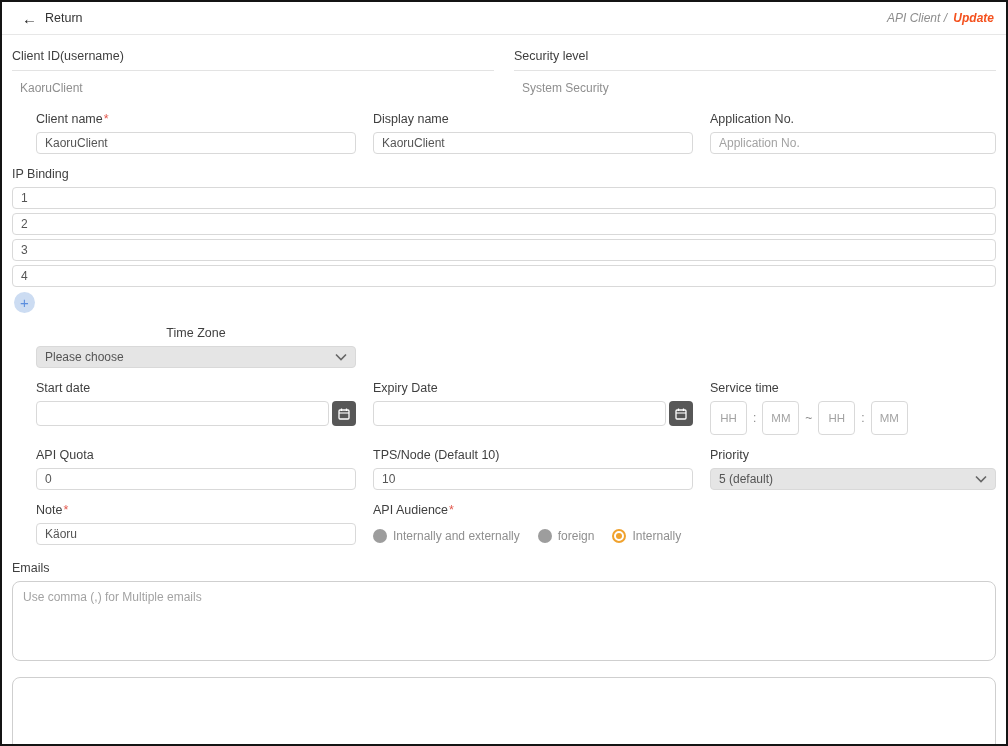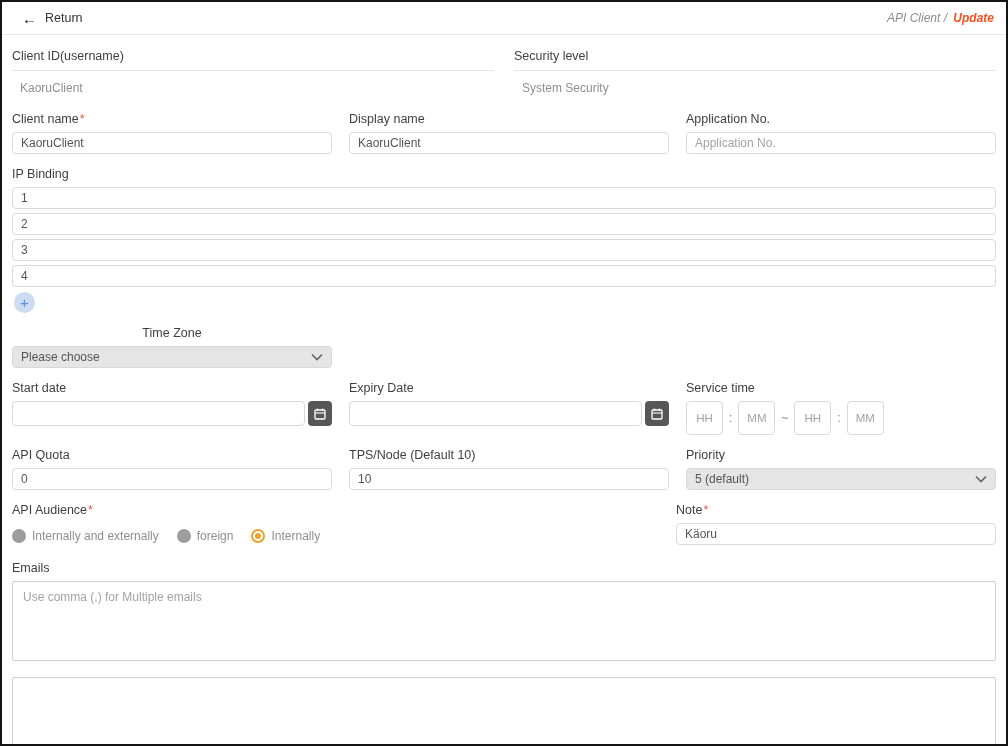--- a/index.html
+++ b/index.html
@@ -33,21 +33,21 @@
 
   .readonly-row { display: flex; gap: 20px; margin-top: 2px; }
   .readonly-col { flex: 1; }
   .ro-label {
     font-size: 12.5px; color: #3f3f3f;
     padding: 6px 0 7px 0;
     border-bottom: 1px solid #e3e3e3;
   }
   .ro-value { font-size: 12px; color: #8f8f8f; padding: 10px 0 4px 8px; }
 
-  .form-row { display: flex; gap: 17px; margin-top: 13px; }
+  .form-row { display: flex; gap: 17px; margin-top: 13px; margin-left: 24px; }
   .col { display: flex; flex-direction: column; }
   .w320 { width: 320px; flex: none; }
   .colflex { flex: 1; }
   .field-label { font-size: 12.5px; color: #3f3f3f; margin-bottom: 6px; }
   .req { color: #e2574c; margin-left: 1px; }
 
   input[type="text"] {
     height: 22px;
     border: 1px solid #d9d9d9; border-radius: 4px;
     padding: 0 8px; font-size: 12px; color: #555;
@@ -112,21 +112,21 @@
   .radio-circle-selected::after {
     content: ""; position: absolute; left: 50%; top: 50%;
     width: 6px; height: 6px; border-radius: 50%; background: #f0a22e;
     transform: translate(-50%, -50%);
   }
   .radio-label { font-size: 12px; color: #8f8f8f; }
 
   
   .textarea-block { margin-top: 14px; }
   textarea {
-    width: 100%; border: 1px solid #cfcfcf; border-radius: 2px;
+    width: 100%; border: 1px solid #cfcfcf; border-radius: 8px;
     font-family: inherit; font-size: 12px; color: #555;
     padding: 8px 10px; resize: none; outline: none; display:block;
   }
   .emails-ta { height: 80px; }
   .remark-ta { height: 82px; }
   .remark-block { margin-top: 16px; }
 </style>
 </head>
 <body>
 
@@ -267,45 +267,45 @@
         <div class="selectbox">
           <span>5 (default)</span>
           <svg class="chevron-icon" viewBox="0 0 12 8">
               <polyline points="1,1.5 6,6.5 11,1.5"></polyline>
             </svg>
         </div>
       </div>
     </div>
 
     <div class="form-row">
+      <div class="col w320">
+        <div class="field-label">
+          <span>Note</span><span class="req">*</span>
+        </div>
+        <input type="text" value="Käoru" style="">
+      </div>
       <div class="col colflex">
         <div class="field-label">
           <span>API Audience</span><span class="req">*</span>
         </div>
         <div class="radio-group">
           <div class="radio-opt">
             <span class="radio-circle-gray"></span>
             <span class="radio-label">Internally and externally</span>
           </div>
           <div class="radio-opt">
             <span class="radio-circle-gray"></span>
             <span class="radio-label">foreign</span>
           </div>
           <div class="radio-opt">
             <span class="radio-circle-selected"></span>
             <span class="radio-label">Internally</span>
           </div>
         </div>
       </div>
-      <div class="col w320">
-        <div class="field-label">
-          <span>Note</span><span class="req">*</span>
-        </div>
-        <input type="text" value="Käoru" style="">
-      </div>
     </div>
 
     <div class="textarea-block">
       <div class="field-label">Emails</div>
       <textarea class="emails-ta" placeholder="Use comma (,) for Multiple emails" style=""></textarea>
     </div>
 
     <div class="textarea-block remark-block">
       <textarea class="remark-ta" style=""></textarea>
     </div>

